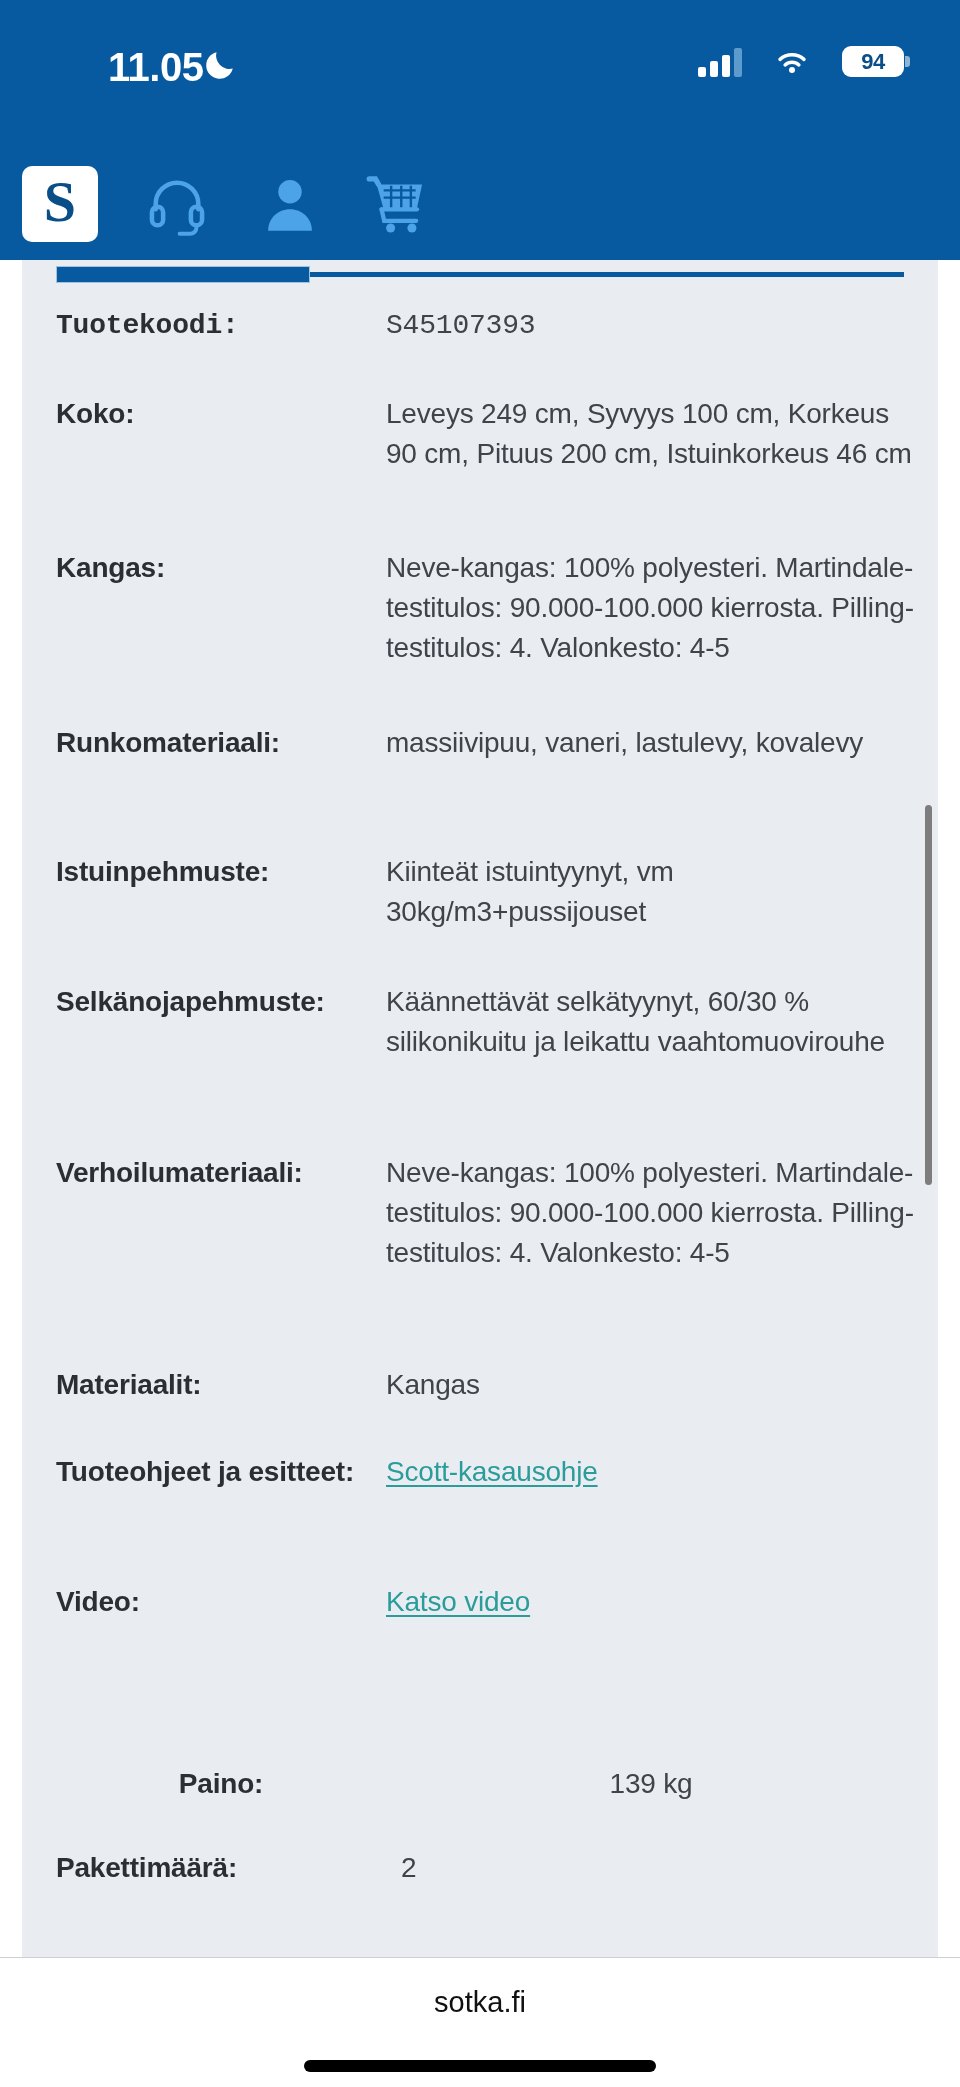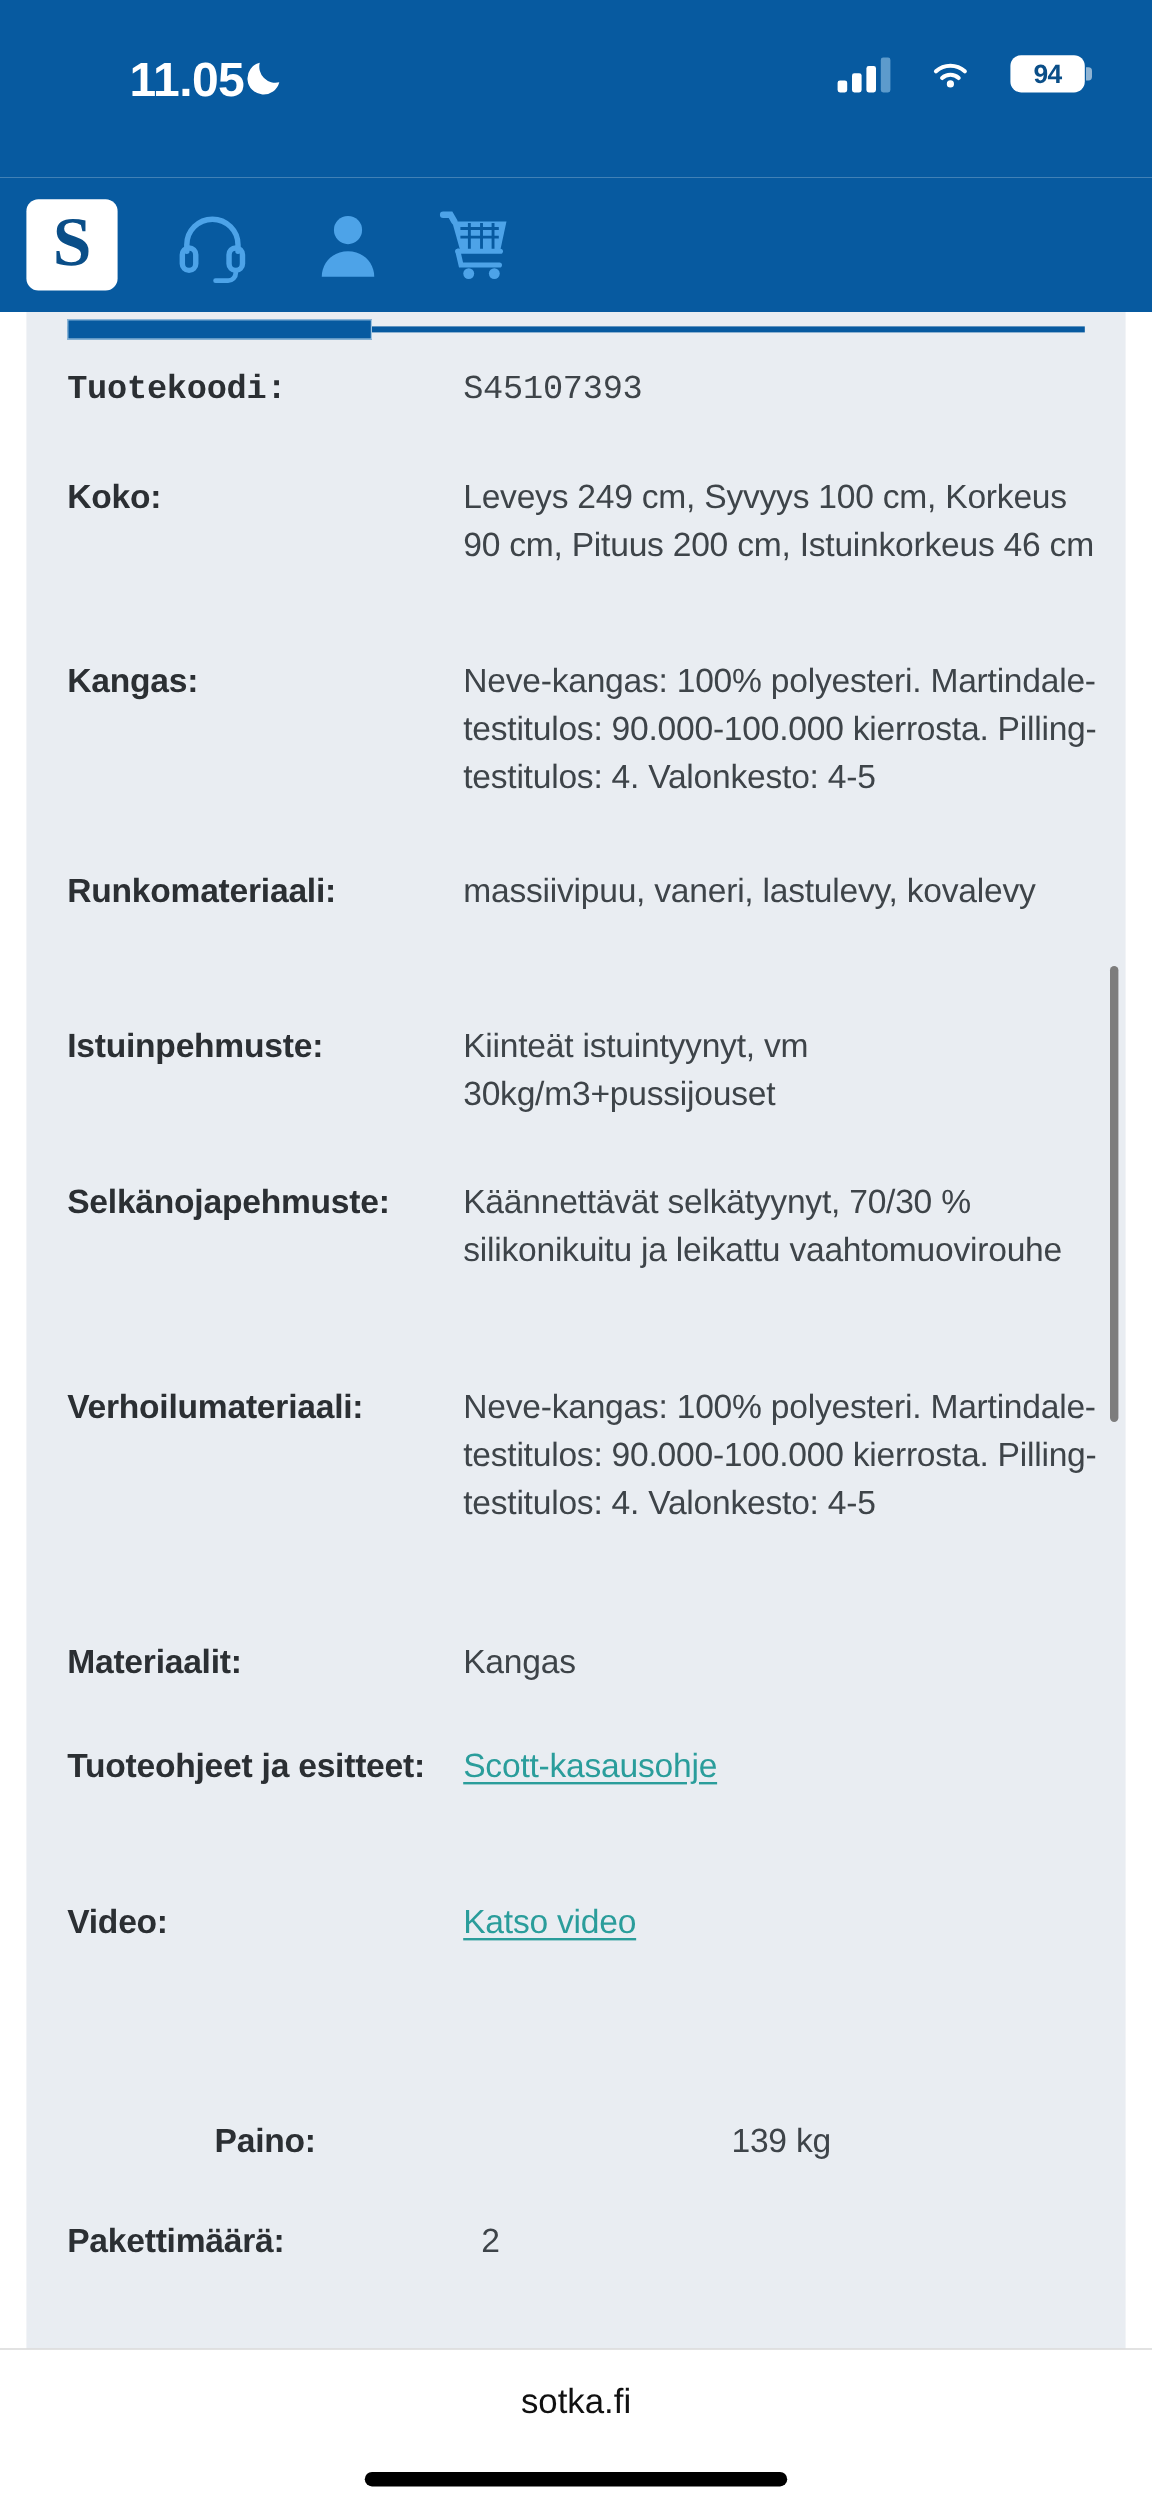--- a/index.html
+++ b/index.html
@@ -288,21 +288,21 @@
           <div class="spec-row" style="top: 463px;">
             <div class="spec-label">Runkomateriaali:</div>
             <div class="spec-value">massiivipuu, vaneri, lastulevy, kovalevy</div>
           </div>
           <div class="spec-row" style="top: 592px;">
             <div class="spec-label">Istuinpehmuste:</div>
             <div class="spec-value">Kiinteät istuintyynyt, vm 30kg/m3+pussijouset</div>
           </div>
           <div class="spec-row" style="top: 722px;">
             <div class="spec-label">Selkänojapehmuste:</div>
-            <div class="spec-value">Käännettävät selkätyynyt, 70/30 % silikonikuitu ja leikattu vaahtomuovirouhe</div>
+            <div class="spec-value">Käännettävät selkätyynyt, 60/30 % silikonikuitu ja leikattu vaahtomuovirouhe</div>
           </div>
           <div class="spec-row" style="top: 893px;">
             <div class="spec-label">Verhoilumateriaali:</div>
             <div class="spec-value">Neve-kangas: 100% polyesteri. Martindale-testitulos: 90.000-100.000 kierrosta. Pilling-testitulos: 4. Valonkesto: 4-5</div>
           </div>
           <div class="spec-row" style="top: 1105px;">
             <div class="spec-label">Materiaalit:</div>
             <div class="spec-value">Kangas</div>
           </div>
           <div class="spec-row" style="top: 1192px;">

